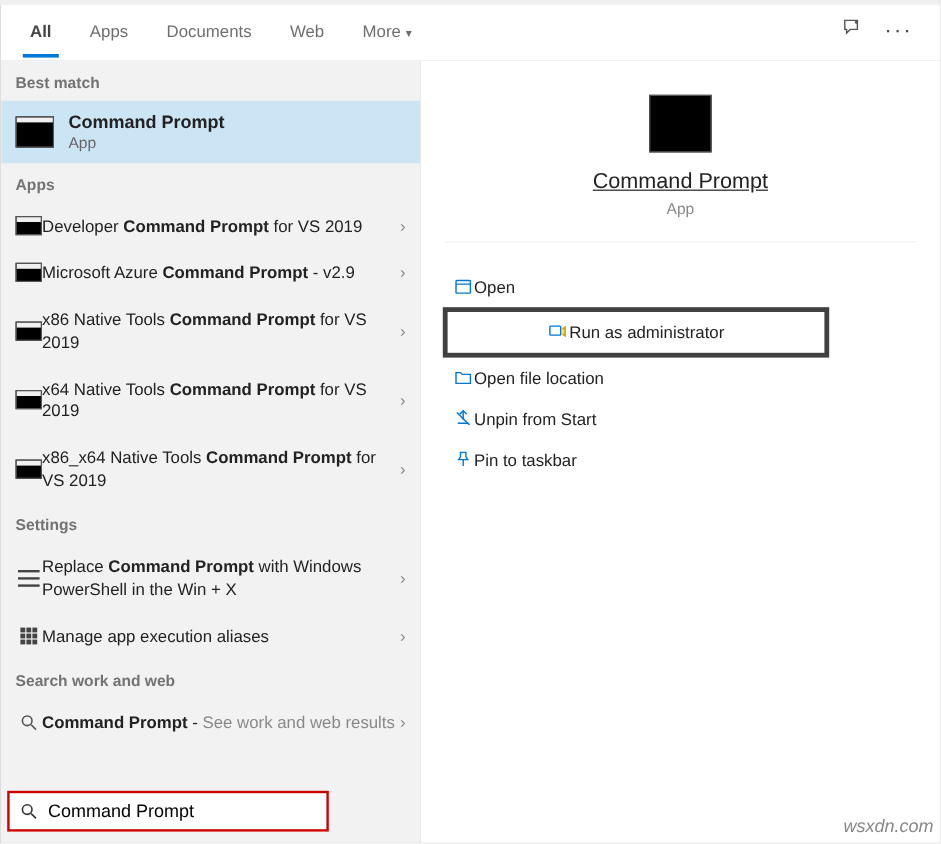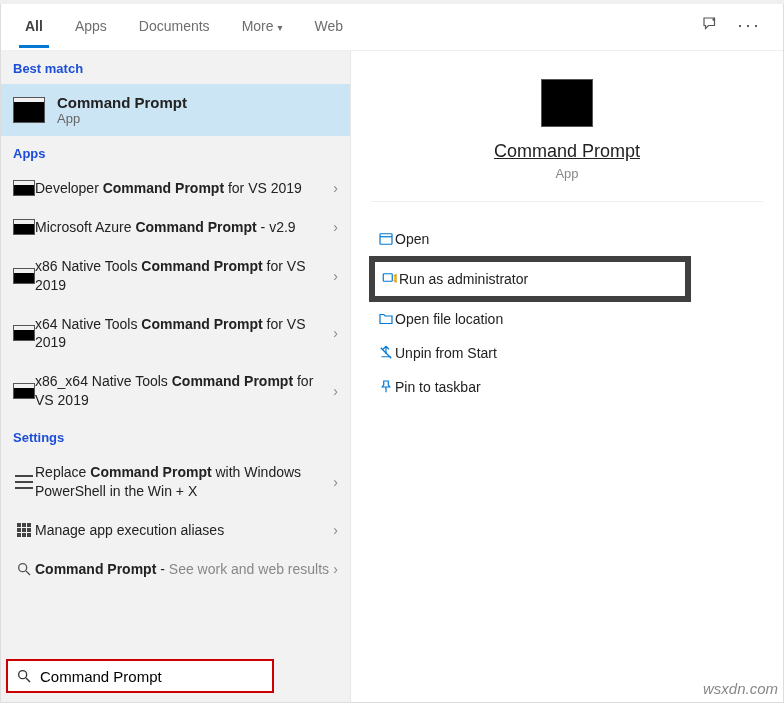--- a/index.html
+++ b/index.html
@@ -9,21 +9,21 @@
   .tabs { display: flex; align-items: center; gap: 0; }
   .tab { padding: 13px 16px; font-size: 14px; color: #6e6e6e; cursor: pointer; position: relative; }
   .tab.active { color: #444; font-weight: 600; }
   .tab.active::after { content: ""; position: absolute; bottom: -1px; left: 10px; right: 10px; height: 3px; background: #0078d4; }
   .tab .chev { font-size: 10px; margin-left: 4px; color: #6e6e6e; }
   .top-right { margin-left: auto; display: flex; align-items: center; gap: 18px; padding-right: 14px; }
   .top-right svg { width: 18px; height: 18px; }
   .dots { font-size: 18px; color: #444; letter-spacing: 2px; }
   .body { display: flex; flex: 1; min-height: 0; }
   .left { width: 350px; background: #f2f2f2; border-right: 1px solid #e8e8e8; display: flex; flex-direction: column; overflow: hidden; }
-  .section-header { font-size: 13px; font-weight: 600; color: #1d4ed8; padding: 10px 12px 8px; }
+  .section-header { font-size: 13px; font-weight: 600; color: #737373; padding: 10px 12px 8px; }
   .best-match { display: flex; align-items: center; padding: 10px 12px; background: #cce5f5; gap: 12px; }
   .cmd-icon { width: 32px; height: 26px; background: #000; border: 1px solid #555; position: relative; }
   .cmd-icon.small { width: 22px; height: 16px; }
   .cmd-icon-big { width: 52px; height: 48px; background: #000; border: 1px solid #555; margin: 0 auto; }
   .cmd-icon::before, .cmd-icon-big::before { content: ""; position: absolute; top: 0; left: 0; right: 0; height: 4px; background: #f0f0f0; }
   .bm-text { display: flex; flex-direction: column; }
   .bm-title { font-size: 15px; font-weight: 600; color: #222; }
   .bm-sub { font-size: 13px; color: #666; }
   .list-item { display: flex; align-items: center; padding: 10px 12px; cursor: pointer; }
   .list-item .icon-slot { width: 22px; display: flex; justify-content: center; align-items: center; }
@@ -31,43 +31,43 @@
   .list-item .text b { font-weight: 600; }
   .list-item .chev-r { color: #888; font-size: 14px; }
   .right { flex: 1; background: #fff; padding: 28px 20px 0; display: flex; flex-direction: column; align-items: stretch; }
   .preview-head { text-align: center; padding-bottom: 20px; border-bottom: 1px solid #f0f0f0; }
   .preview-title { font-size: 18px; color: #222; margin-top: 14px; text-decoration: underline; }
   .preview-sub { font-size: 13px; color: #888; margin-top: 4px; }
   .actions { margin-top: 20px; display: flex; flex-direction: column; }
   .action { display: flex; align-items: center; gap: 0; padding: 8px 6px; font-size: 14px; color: #222; cursor: pointer; }
   .action .aicon { width: 18px; height: 18px; display: flex; justify-content: center; align-items: center; }
   .action .aicon svg { width: 18px; height: 18px; }
-  .action.highlight { border: 6px solid #404040; margin-left: -2px; margin-right: 72px; }
+  .action.highlight { border: 4px solid #404040; margin-left: -2px; margin-right: 72px; justify-content: center; }
   .settings-icon { width: 18px; height: 14px; display: flex; flex-direction: column; justify-content: space-between; }
   .settings-icon div { height: 2px; background: #444; width: 100%; }
   .grid-icon { display: grid; grid-template-columns: repeat(3,4px); grid-template-rows: repeat(3,4px); gap: 1px; }
   .grid-icon div { background: #444; }
   .mag { width: 16px; height: 16px; }
   .search-bar-wrap { position: absolute; left: 6px; bottom: 10px; width: 268px; height: 34px; border: 2px solid #c00; background: #fff; display: flex; align-items: center; padding: 0 8px; gap: 8px; }
   .search-bar-wrap input { border: none; outline: none; font-size: 15px; flex: 1; }
   .watermark { position: absolute; right: 6px; bottom: 6px; font-size: 15px; color: #888; font-style: italic; }
   @keyframes blink { 50% { opacity: 0; } }
 </style>
 </head>
 <body>
 
 <div class="container">
 
   <div class="top-bar">
     <div class="tabs">
       <div class="tab active">All</div>
       <div class="tab">Apps</div>
       <div class="tab">Documents</div>
+      <div class="tab">Web</div>
       <div class="tab"><span>More</span><span class="chev">▾</span></div>
-      <div class="tab">Web</div>
     </div>
     <div class="top-right">
       <span>
         <svg viewBox="0 0 24 24" fill="none" stroke="#555" stroke-width="1.6">
             <path d="M4 4h14v10H10l-4 4v-4H4z"></path>
             <circle cx="17" cy="6" r="1" fill="#555"></circle>
           </svg>
       </span>
       <span class="dots">···</span>
     </div>
@@ -145,20 +145,21 @@
               <div></div>
               <div></div>
               <div></div>
               <div></div>
             </div>
           </div>
         <div class="text"><span>Manage app execution aliases</span></div>
         <div class="chev-r">›</div>
       </div>
 
+      <div class="section-header">Search work and web</div>
       <div class="list-item">
         <div class="icon-slot">
           <svg class="mag" viewBox="0 0 24 24" fill="none" stroke="#555" stroke-width="2">
               <circle cx="10" cy="10" r="6"></circle>
               <line x1="15" y1="15" x2="21" y2="21"></line>
             </svg>
         </div>
         <div class="text"><b>Command Prompt</b><span> - </span><span style="color:#888">See work and web results</span></div>
         <div class="chev-r">›</div>
       </div>

